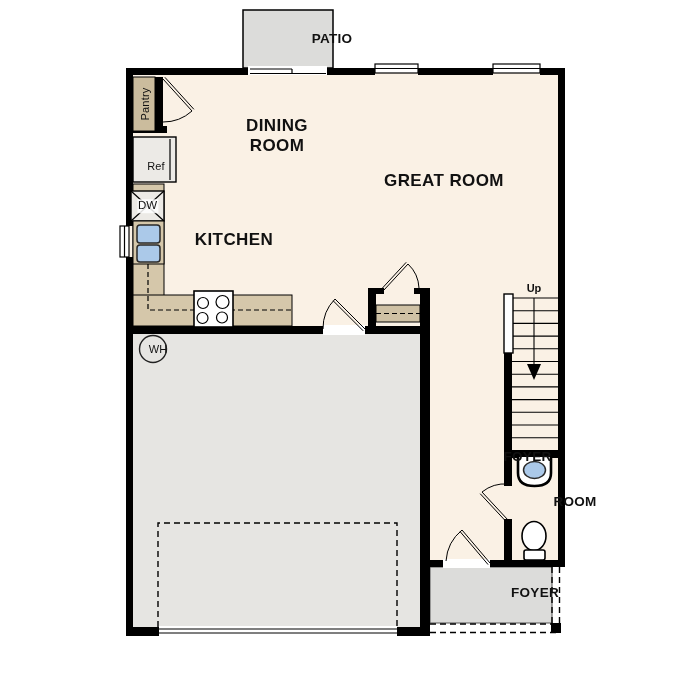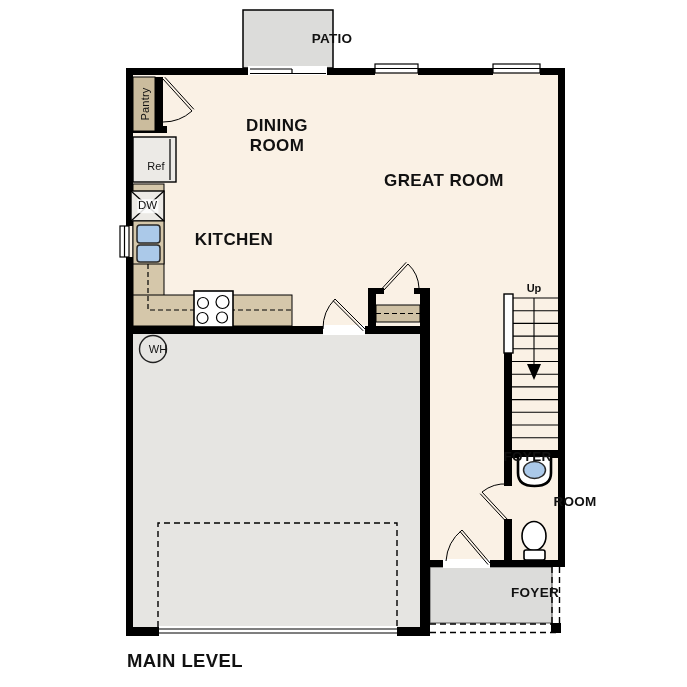--- a/index.html
+++ b/index.html
@@ -186,14 +186,13 @@
 ROOM</div>
   <div class="lbl lbl-big" style="left:229px;top:240px;padding-left:10px;">KITCHEN</div>
   <div class="lbl lbl-med" style="left:467px;top:457px;padding-left:33px;">FOYER</div>
   <div class="lbl lbl-med" style="left:531px;top:502px;">ROOM</div>
   <div class="lbl lbl-med" style="left:491px;top:593px;">FOYER</div>
   <div class="lbl lbl-up" style="left:534px;top:288px;">Up</div>
   <div class="lbl lbl-small lbl-rot" style="left:145px;top:104px;">Pantry</div>
   <div class="lbl lbl-small" style="left:156px;top:166px;">Ref</div>
   <div class="lbl lbl-dw" style="left:147.5px;top:206px;">DW</div>
   <div class="lbl lbl-small" style="left:158px;top:349px;">WH</div>
-  <div class="lbl lbl-title" style="left:127px;top:661px;">MAIN LEVEL</div>
 </div>
 
 </body></html>

